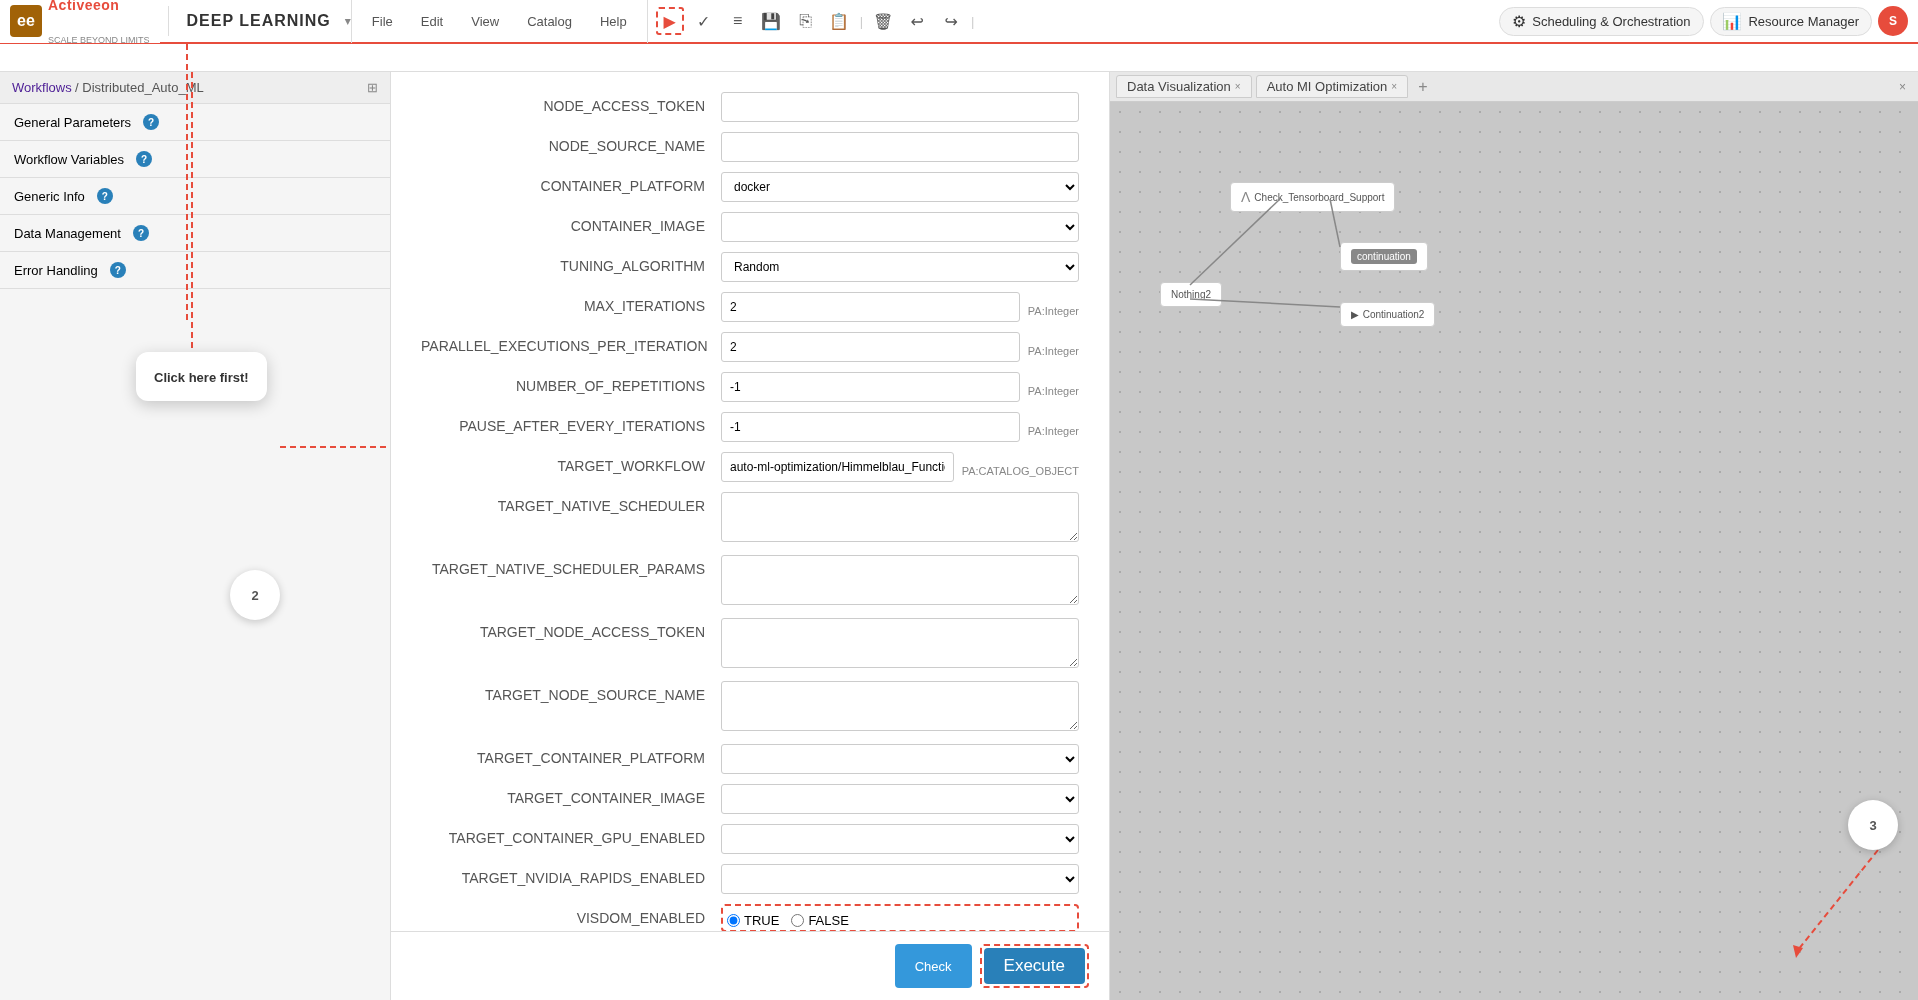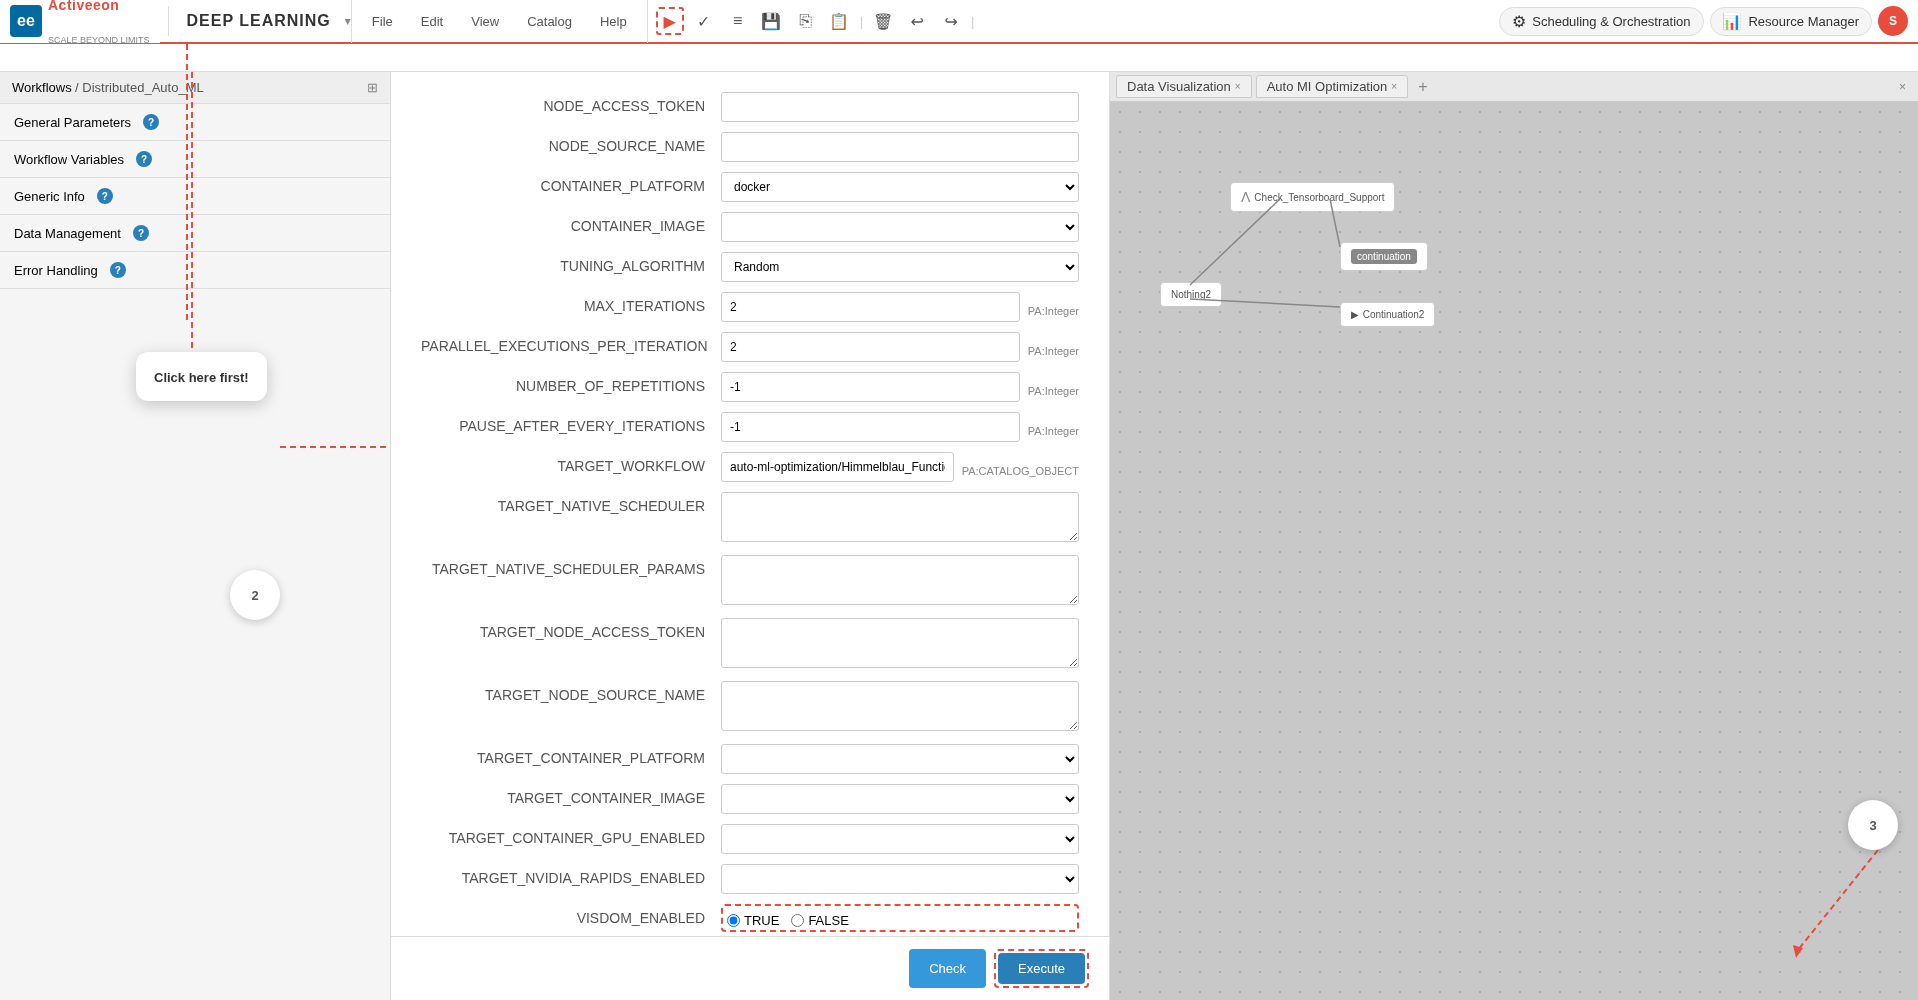--- a/index.html
+++ b/index.html
@@ -18,21 +18,21 @@
     .logo-area {
       display: flex;
       align-items: center;
       padding: 0 10px;
       background: #fff;
       height: 44px;
     }
     .logo-icon {
       width: 32px;
       height: 32px;
-      background: #0369a1;
+      background: #a16207;
       border-radius: 4px;
       display: flex;
       align-items: center;
       justify-content: center;
       color: white;
       font-weight: bold;
       font-size: 16px;
       margin-right: 6px;
     }
     .logo-text { display: flex; flex-direction: column; }
@@ -131,21 +131,21 @@
     }
     .sidebar-header {
       display: flex;
       align-items: center;
       justify-content: space-between;
       padding: 8px 12px;
       background: #eee;
       border-bottom: 1px solid #ddd;
     }
     .breadcrumb { color: #555; font-size: 12px; }
-    .breadcrumb a { color: #000000; text-decoration: none; }
+    .breadcrumb a { color: #4c1d95; text-decoration: none; }
     .sidebar-section {
       padding: 10px 14px;
       border-bottom: 1px solid #ddd;
       background: #f5f5f5;
       cursor: pointer;
       display: flex;
       align-items: center;
       gap: 12px;
     }
     .help-icon {
@@ -298,21 +298,21 @@
       font-size: 13px;
       text-align: center;
     }
     .btn-execute {
       background: #2980b9;
       color: white;
       border: none;
       padding: 8px 20px;
       border-radius: 4px;
       cursor: pointer;
-      font-size: 13px;
+      font-size: 17px;
     }
     .execute-wrapper {
       border: 2px dashed #e74c3c;
       border-radius: 4px;
       padding: 2px;
       display: inline-block;
     }
     .canvas-tabs {
       display: flex;
       background: #e8e8e8;

